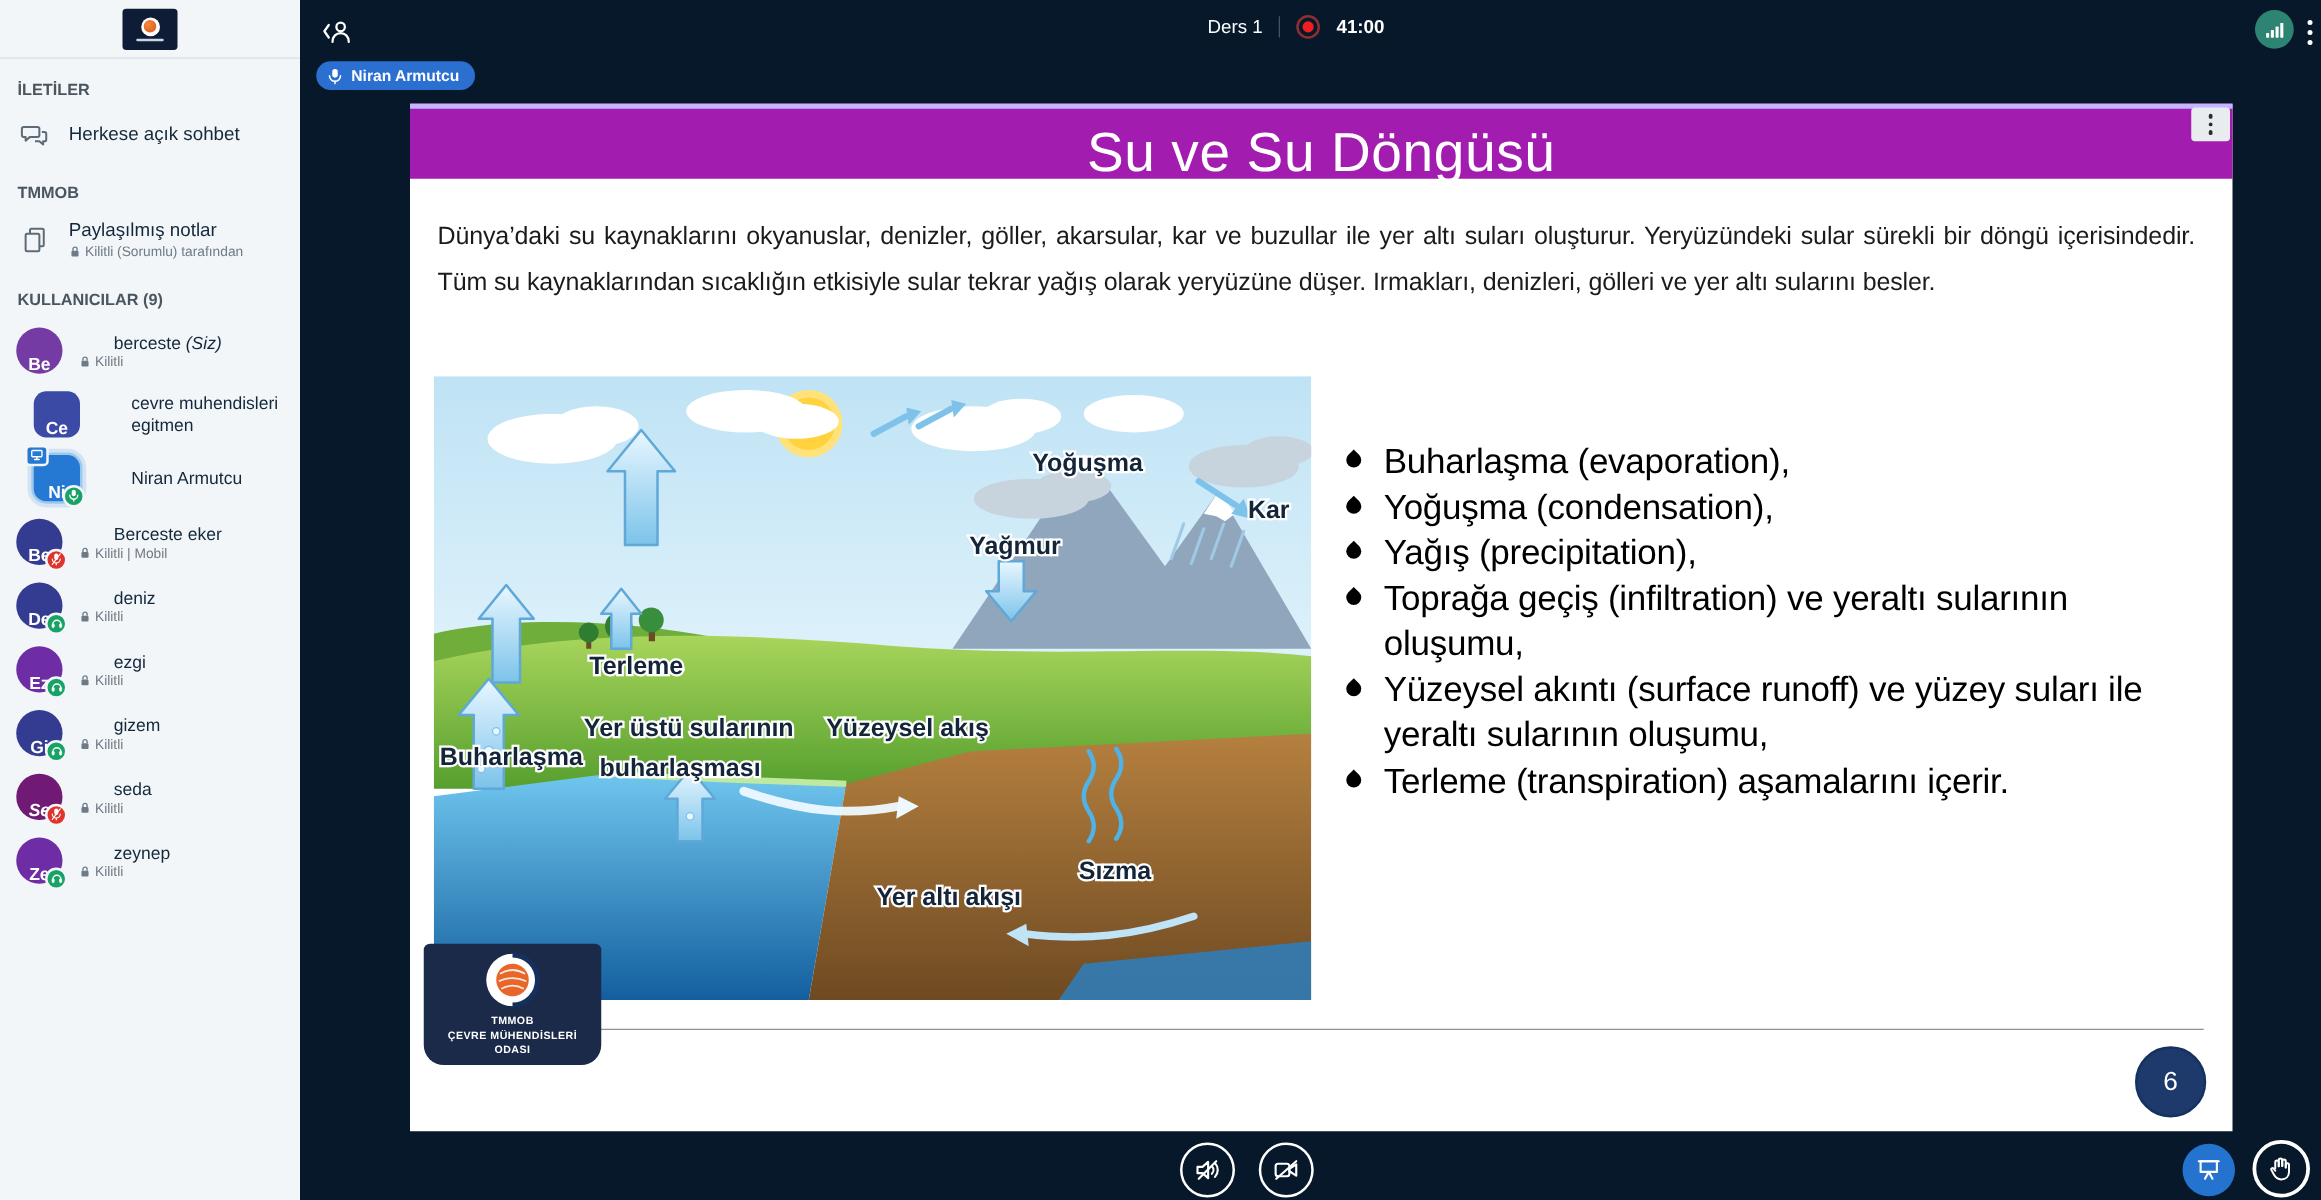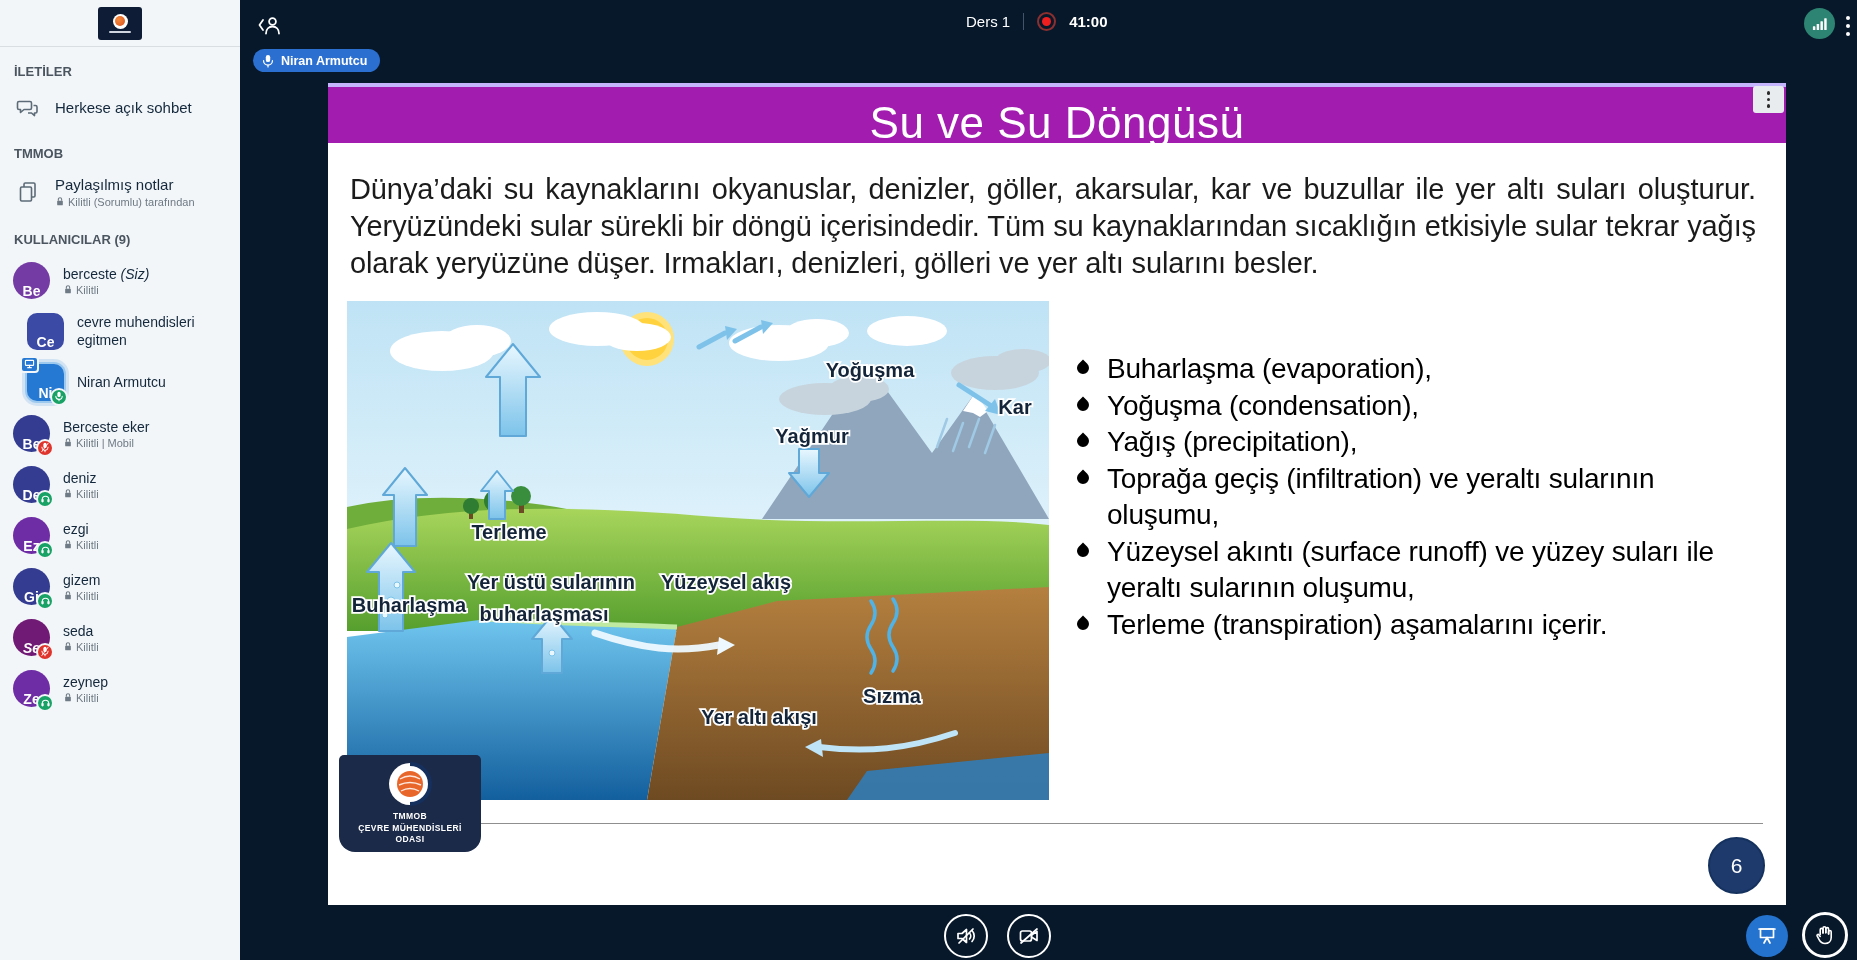--- a/index.html
+++ b/index.html
@@ -19,21 +19,21 @@
   .pi-sub{display:flex;align-items:center;gap:3px;font-size:11px;color:#6e7a85;margin-top:1px;}
   
   .user-row{display:flex;align-items:center;gap:13px;height:51px;padding-left:13px;cursor:pointer;}
   .avatar{width:37px;height:37px;border-radius:50%;color:#fff;font-weight:bold;font-size:14px;display:flex;align-items:flex-end;justify-content:center;position:relative;flex:none;}
   .avatar.sq{border-radius:10px;margin-left:14px;}
   .avatar.speaking{box-shadow:0 0 0 2px #9dc9ef,0 0 0 5px rgba(150,195,235,.35);}
   .ubadge{position:absolute;right:-4px;bottom:-5px;width:18px;height:18px;border-radius:50%;border:2px solid #f3f6f8;display:flex;align-items:center;justify-content:center;box-sizing:border-box;}
   .b-listen,.b-mic{background:#18a266;}
   .b-muted{background:#df342c;}
   .b-presenter{position:absolute;left:-7px;top:-8px;width:19px;height:17px;border-radius:4px;background:#2579d2;border:2px solid #f3f6f8;display:flex;align-items:center;justify-content:center;box-sizing:border-box;}
-  .uname{font-size:14px;color:#13283c;line-height:1.3;}
+  .uname{font-size:14px;color:#13283c;line-height:1.3;margin-left:28px;}
   .usuffix{font-style:italic;}
   .ustatus{display:flex;align-items:center;gap:3px;font-size:11px;color:#6e7a85;margin-top:1px;}
 
   
   .nav-toggle{position:absolute;left:252px;top:10px;width:40px;height:30px;color:#fff;display:flex;align-items:center;justify-content:center;cursor:pointer;}
   .title-group{position:absolute;left:966px;top:12px;display:flex;align-items:center;gap:13px;color:#fff;}
   .meeting-title{font-size:15px;font-weight:normal;}
   .tdiv{width:1px;height:17px;background:#43546a;}
   .rec{width:19px;height:19px;border-radius:50%;border:2px solid #8c2f2f;display:flex;align-items:center;justify-content:center;box-sizing:border-box;cursor:pointer;}
   .rec i{width:9px;height:9px;border-radius:50%;background:#f01f1f;}
@@ -42,21 +42,21 @@
   .kebab{position:absolute;left:1842px;top:12px;width:12px;height:28px;display:flex;flex-direction:column;align-items:center;justify-content:center;gap:4px;cursor:pointer;}
   .kebab i{width:4px;height:4px;border-radius:50%;background:#fff;}
   .talker-pill{position:absolute;left:253px;top:49px;height:23px;padding:0 13px 0 9px;background:#2b6fd0;border-radius:12px;display:flex;align-items:center;gap:7px;color:#fff;font-size:12.5px;font-weight:bold;cursor:pointer;}
 
   
   .slide{position:absolute;left:328px;top:83px;width:1458px;height:822px;background:#fff;}
   .slide-header{position:absolute;left:0;top:0;width:100%;height:60px;background:#a21caf;border-top:4px solid #c4b5fd;box-sizing:border-box;}
   .slide-title{width:100%;text-align:center;line-height:72px;font-size:44px;color:#fff;letter-spacing:.5px;}
   .slide-options{position:absolute;right:2px;top:3px;width:31px;height:27px;background:#e9ecef;border-radius:3px;display:flex;flex-direction:column;align-items:center;justify-content:center;gap:3px;cursor:pointer;}
   .slide-options i{width:3.5px;height:3.5px;border-radius:50%;background:#2b2b2b;}
-  .slide-paragraph{position:absolute;left:22px;top:88px;width:1406px;font-size:29px;line-height:37px;color:#1b1b1b;text-align:justify;letter-spacing:-0.1px;}
+  .slide-paragraph{position:absolute;left:22px;top:88px;width:1406px;font-size:20px;line-height:37px;color:#1b1b1b;text-align:justify;letter-spacing:-0.1px;}
   .diagram{position:absolute;left:19px;top:218px;width:702px;height:499px;}
   .bullets{position:absolute;left:745px;top:268px;width:700px;margin:0;padding:0;list-style:none;font-size:28px;line-height:36.5px;color:#000;letter-spacing:-0.2px;}
   .bullets li{position:relative;padding-left:34px;}
   .bullets li::before{content:"";position:absolute;left:4px;top:11px;width:12px;height:12px;background:#000;border-radius:0 50% 50% 50%;transform:rotate(45deg);}
   .footer-line{position:absolute;left:19px;top:740px;width:1416px;height:1px;background:#8f8f8f;}
   .tmmob{position:absolute;left:11px;top:672px;width:142px;height:97px;background:#1b2a49;border-radius:5px 5px 16px 16px;display:flex;flex-direction:column;align-items:center;justify-content:center;gap:4px;z-index:2;}
   .tmmob-text{color:#fff;font-size:8.5px;font-weight:bold;text-align:center;line-height:1.35;letter-spacing:.4px;}
   .page-badge{position:absolute;left:1380px;top:754px;width:57px;height:57px;border-radius:50%;background:#1e3a6d;border:2px solid #15325f;box-sizing:border-box;color:#fff;font-size:21px;display:flex;align-items:center;justify-content:center;}
 
   

